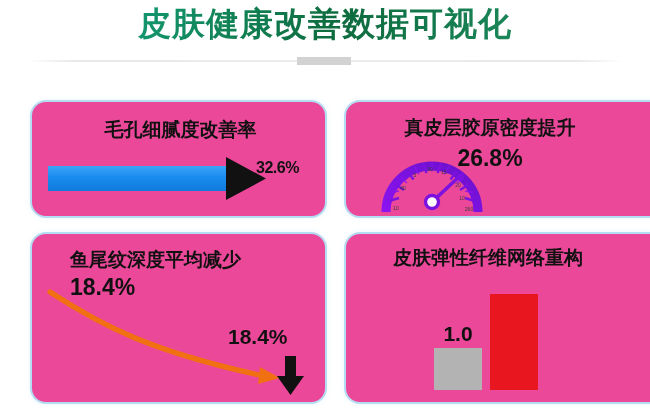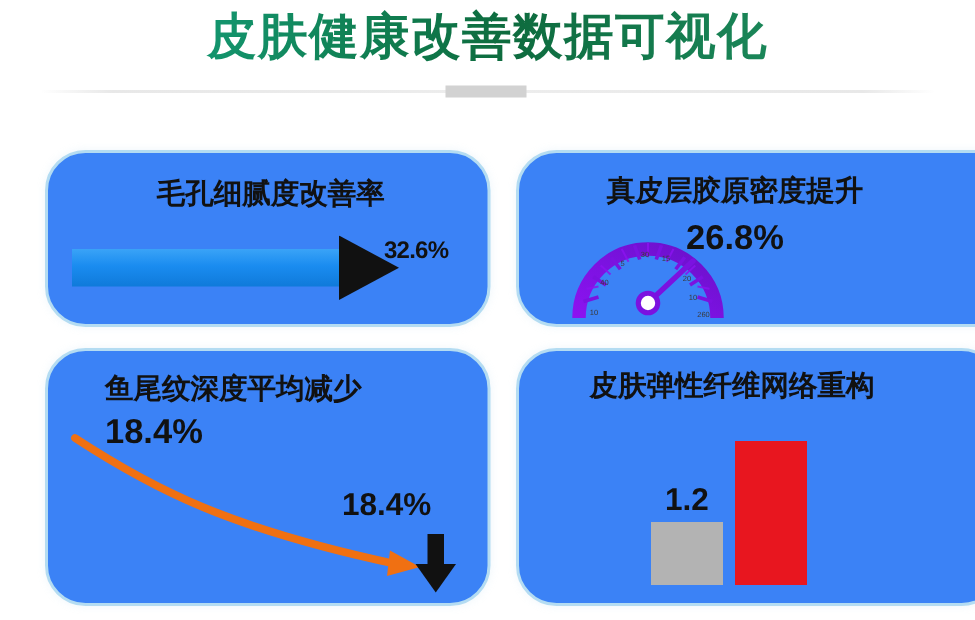--- a/index.html
+++ b/index.html
@@ -65,23 +65,23 @@
     left: 297px;
     top: 57px;
     width: 54px;
     height: 8px;
     background: #d2d2d2;
   }
 
   
   .card {
     position: absolute;
-    background: #3b82f6;
+    background: #ec4899;
     border: 2px solid #b4dcf2;
-    border-radius: 27px;
+    border-radius: 16px;
     box-sizing: border-box;
     box-shadow: 0 0 6px rgba(160, 205, 235, .18);
   }
   .card-a { left: 30px;  top: 100px; width: 297px; height: 118px; }
   .card-b { left: 344px; top: 100px; width: 344px; height: 118px; }
   .card-c { left: 30px;  top: 232px; width: 297px; height: 172px; }
   .card-d { left: 344px; top: 232px; width: 324px; height: 172px; }
 
   .card-title {
     color: #111111;
@@ -300,17 +300,17 @@
 
   <div class="c-value">18.4%</div>
 </div>
 
 <div class="card card-d">
   <div class="card-title d-title">
     <div>皮肤弹性纤维网络重构</div>
   </div>
 
   <div class="d-chart">
-    <div class="d-label-base">1.2</div>
+    <div class="d-label-base">1.0</div>
     <div class="d-bar d-bar-base"></div>
     <div class="d-bar d-bar-new"></div>
   </div>
 </div>
 
 </body></html>

